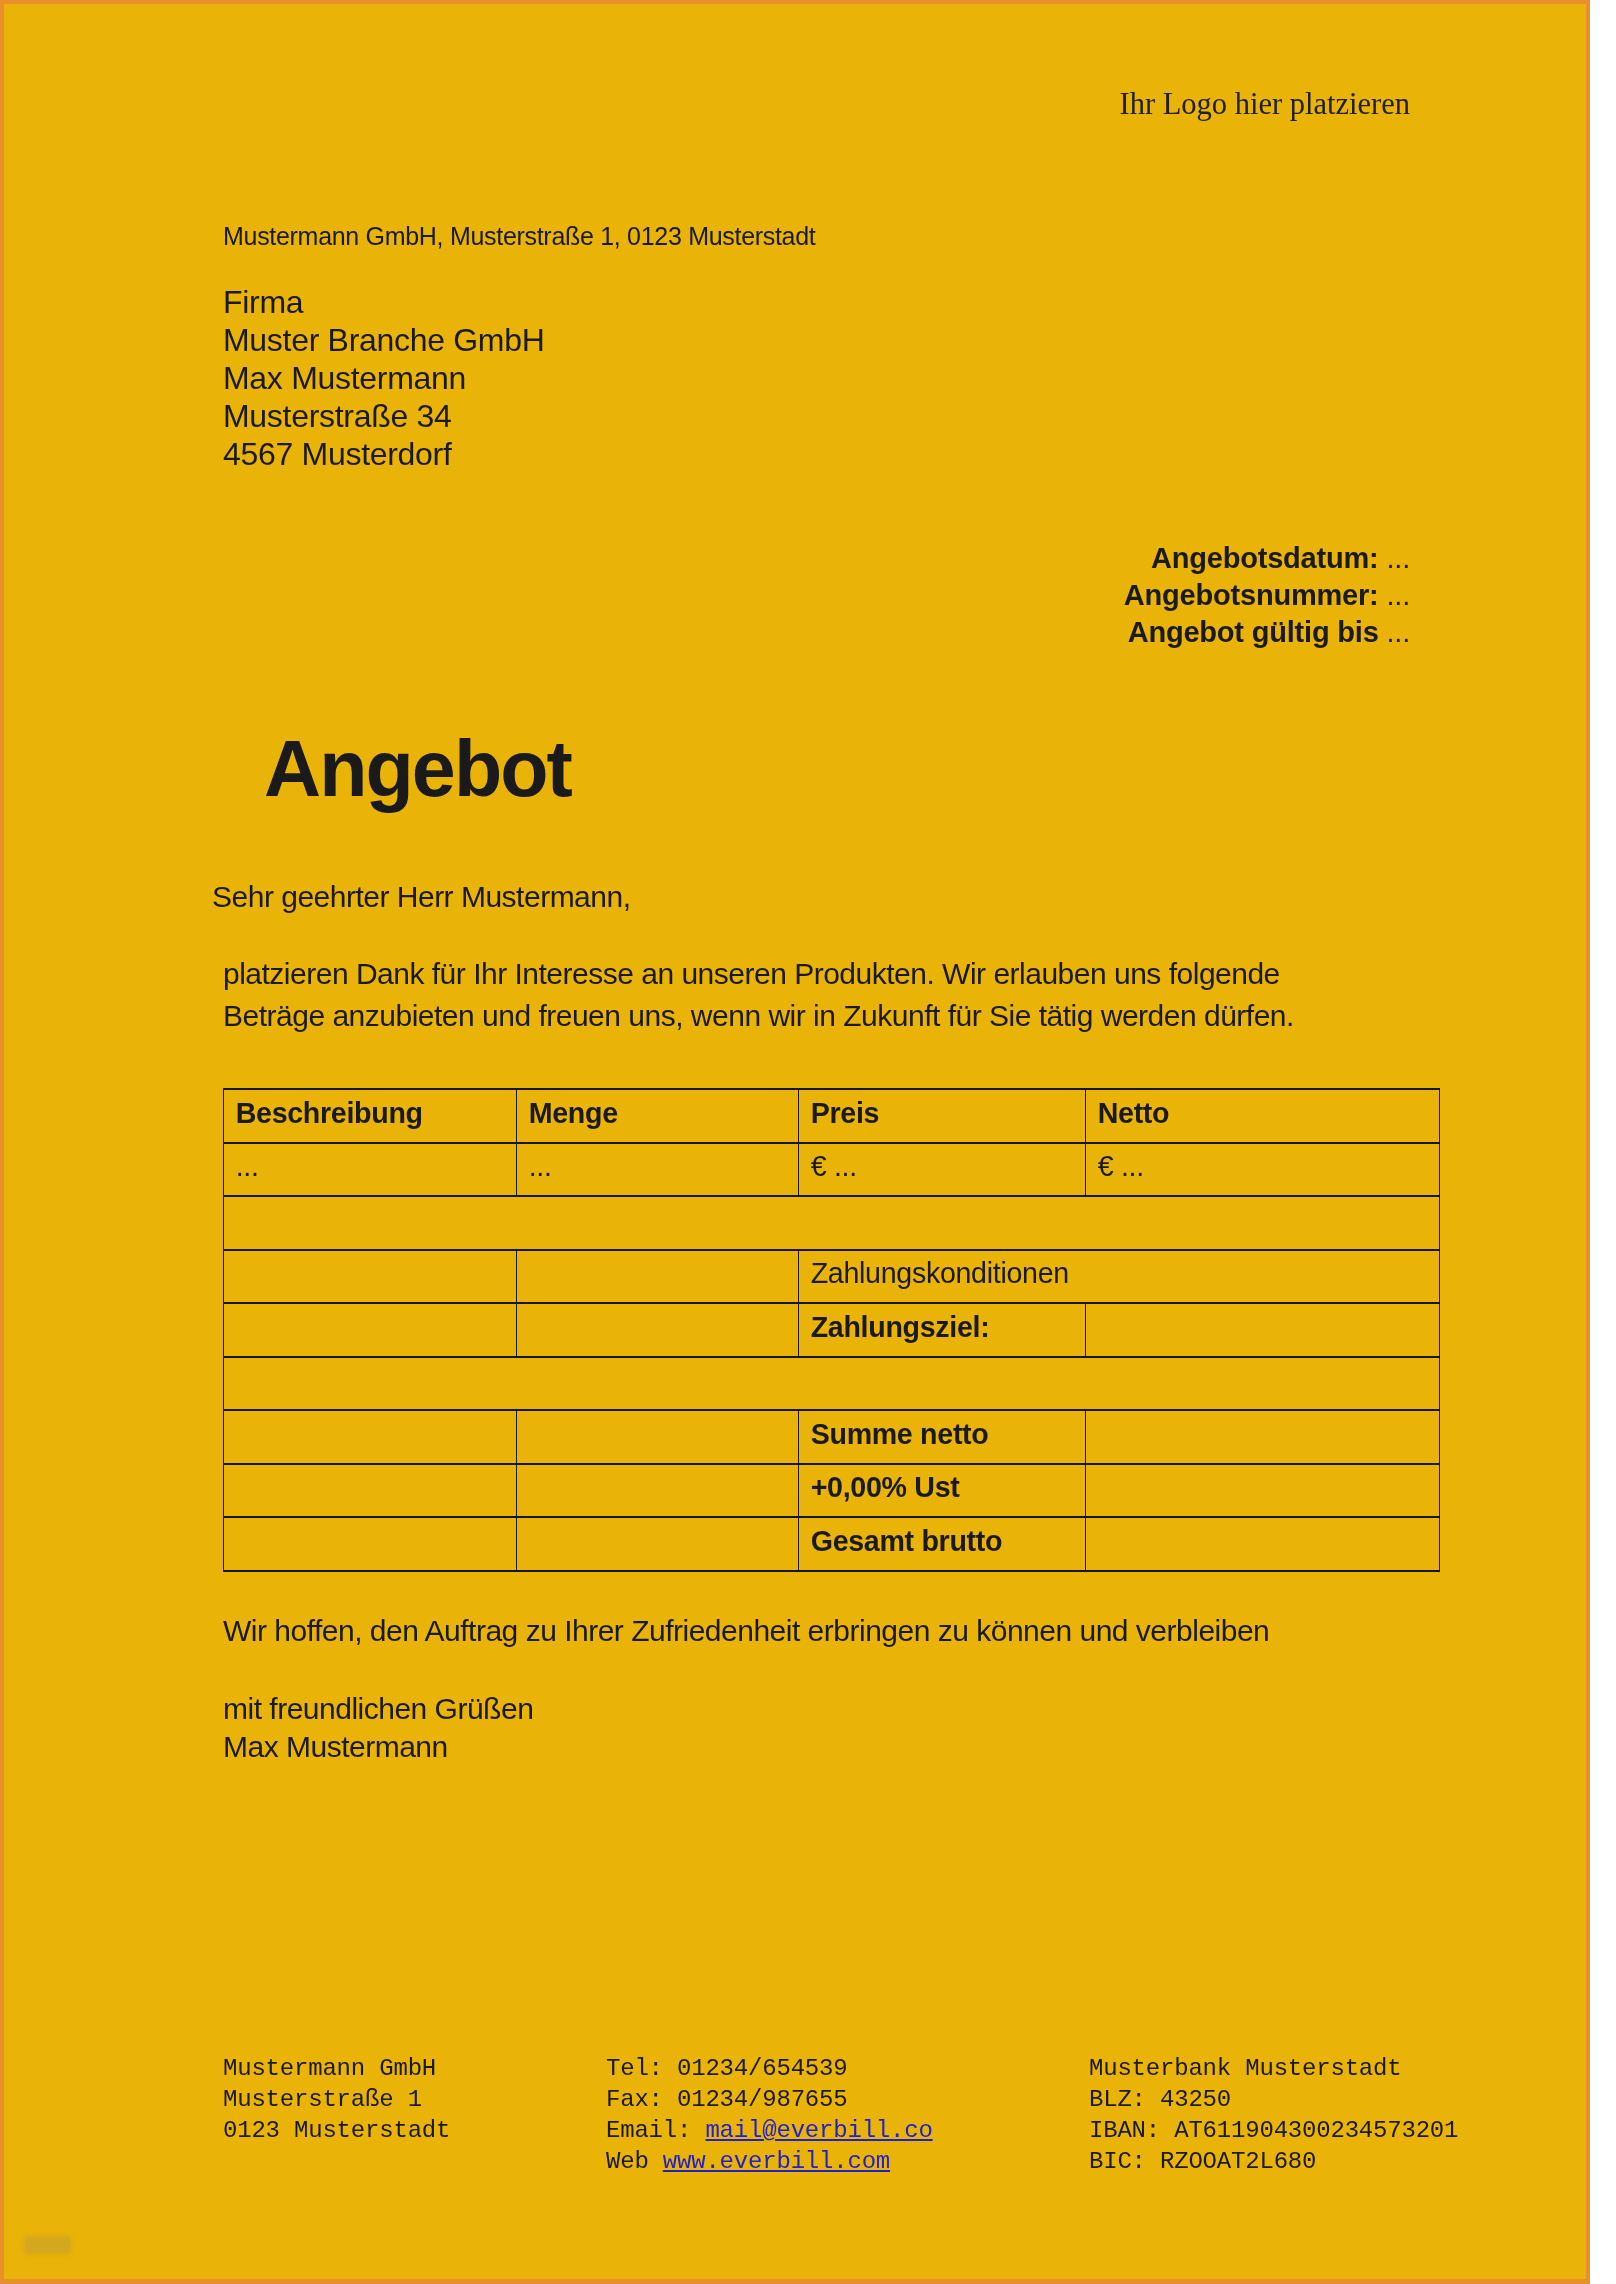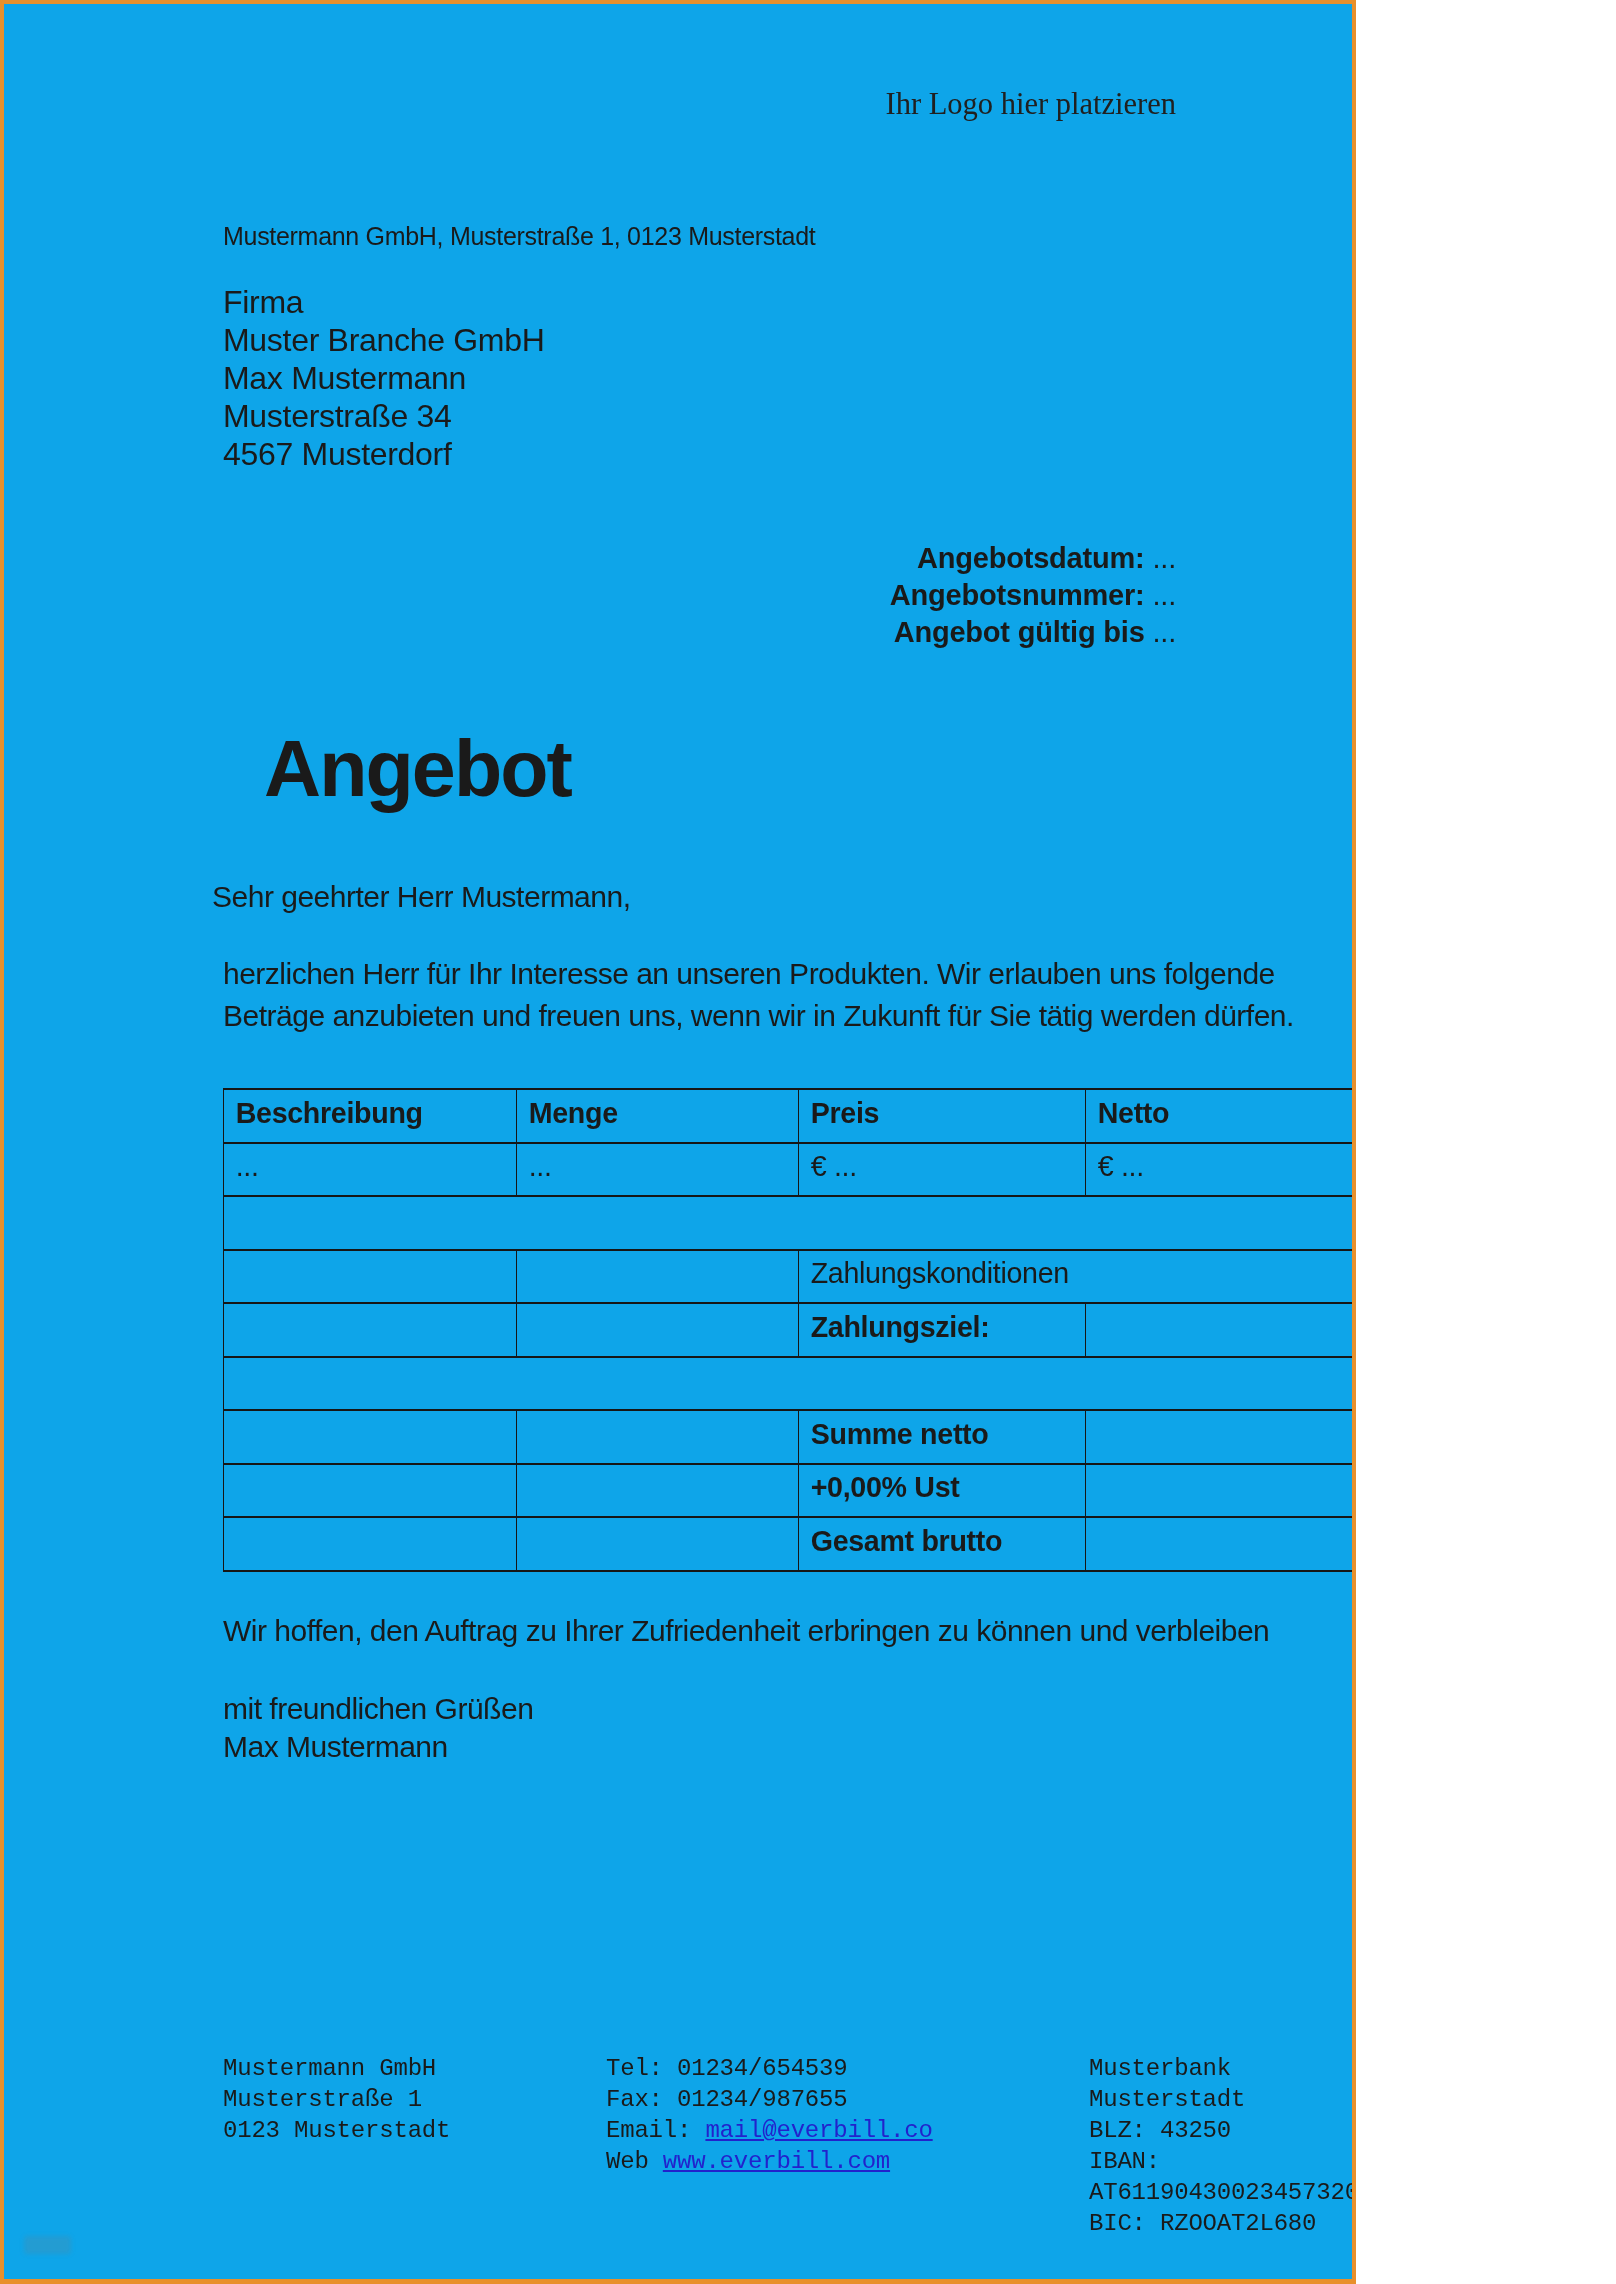--- a/index.html
+++ b/index.html
@@ -1,20 +1,20 @@
 <!DOCTYPE html>
 <html style="font-size:10.4px"><head>
 <meta charset="utf-8">
 <style>
   html,body{margin:0;padding:0;background:#ffffff;}
   .page{
     position:relative;
-    width:1356px;height:2284px;
+    width:1590px;height:2284px;
     box-sizing:border-box;
-    background:#0ea5e9;
+    background:#eab308;
     border:4.5px solid #e8902c;
     border-bottom-width:5.8px;
     font-family:"Liberation Sans","DejaVu Sans",sans-serif;
     color:#1a1a1a;
     overflow:hidden;
   }
   .logo{
     position:absolute;top:83px;right:176px;
     font-family:"Liberation Serif","DejaVu Serif",serif;
     font-size:30.5px;color:#202020;
@@ -73,21 +73,21 @@
     <div><span class="lbl">Angebotsdatum:</span> <span>...</span></div>
     <div><span class="lbl">Angebotsnummer:</span> <span>...</span></div>
     <div><span class="lbl">Angebot gültig bis</span> <span>...</span></div>
   </div>
 
   <div class="title">Angebot</div>
 
   <div class="salutation">Sehr geehrter Herr Mustermann,</div>
 
   <div class="intro">
-    <div>herzlichen Herr für Ihr Interesse an unseren Produkten. Wir erlauben uns folgende</div>
+    <div>platzieren Dank für Ihr Interesse an unseren Produkten. Wir erlauben uns folgende</div>
     <div>Beträge anzubieten und freuen uns, wenn wir in Zukunft für Sie tätig werden dürfen.</div>
   </div>
 
   <table class="offer">
     <colgroup>
       <col style="width:293px">
         <col style="width:282px">
         <col style="width:287px">
         <col style="width:354px">
     </colgroup>

